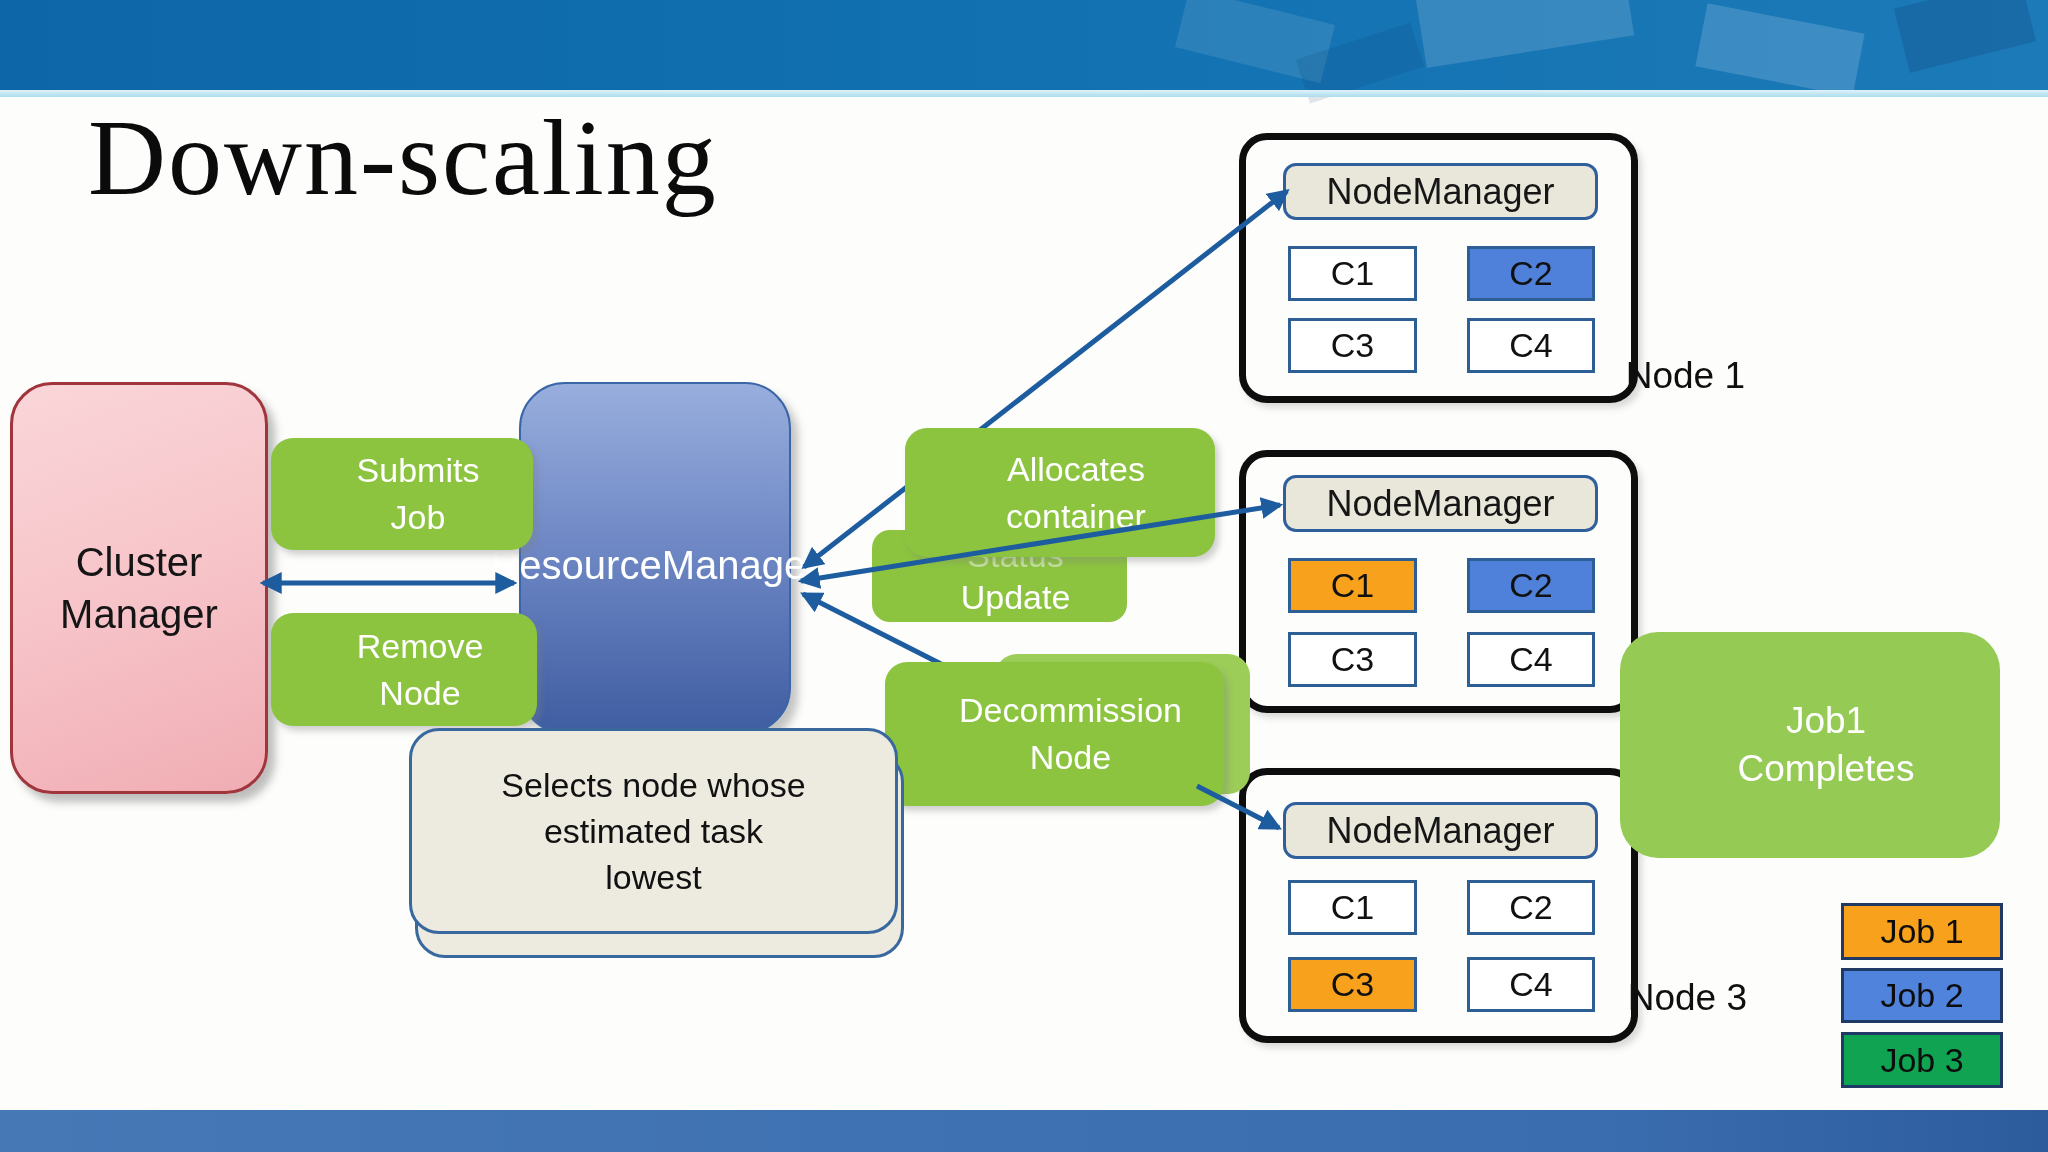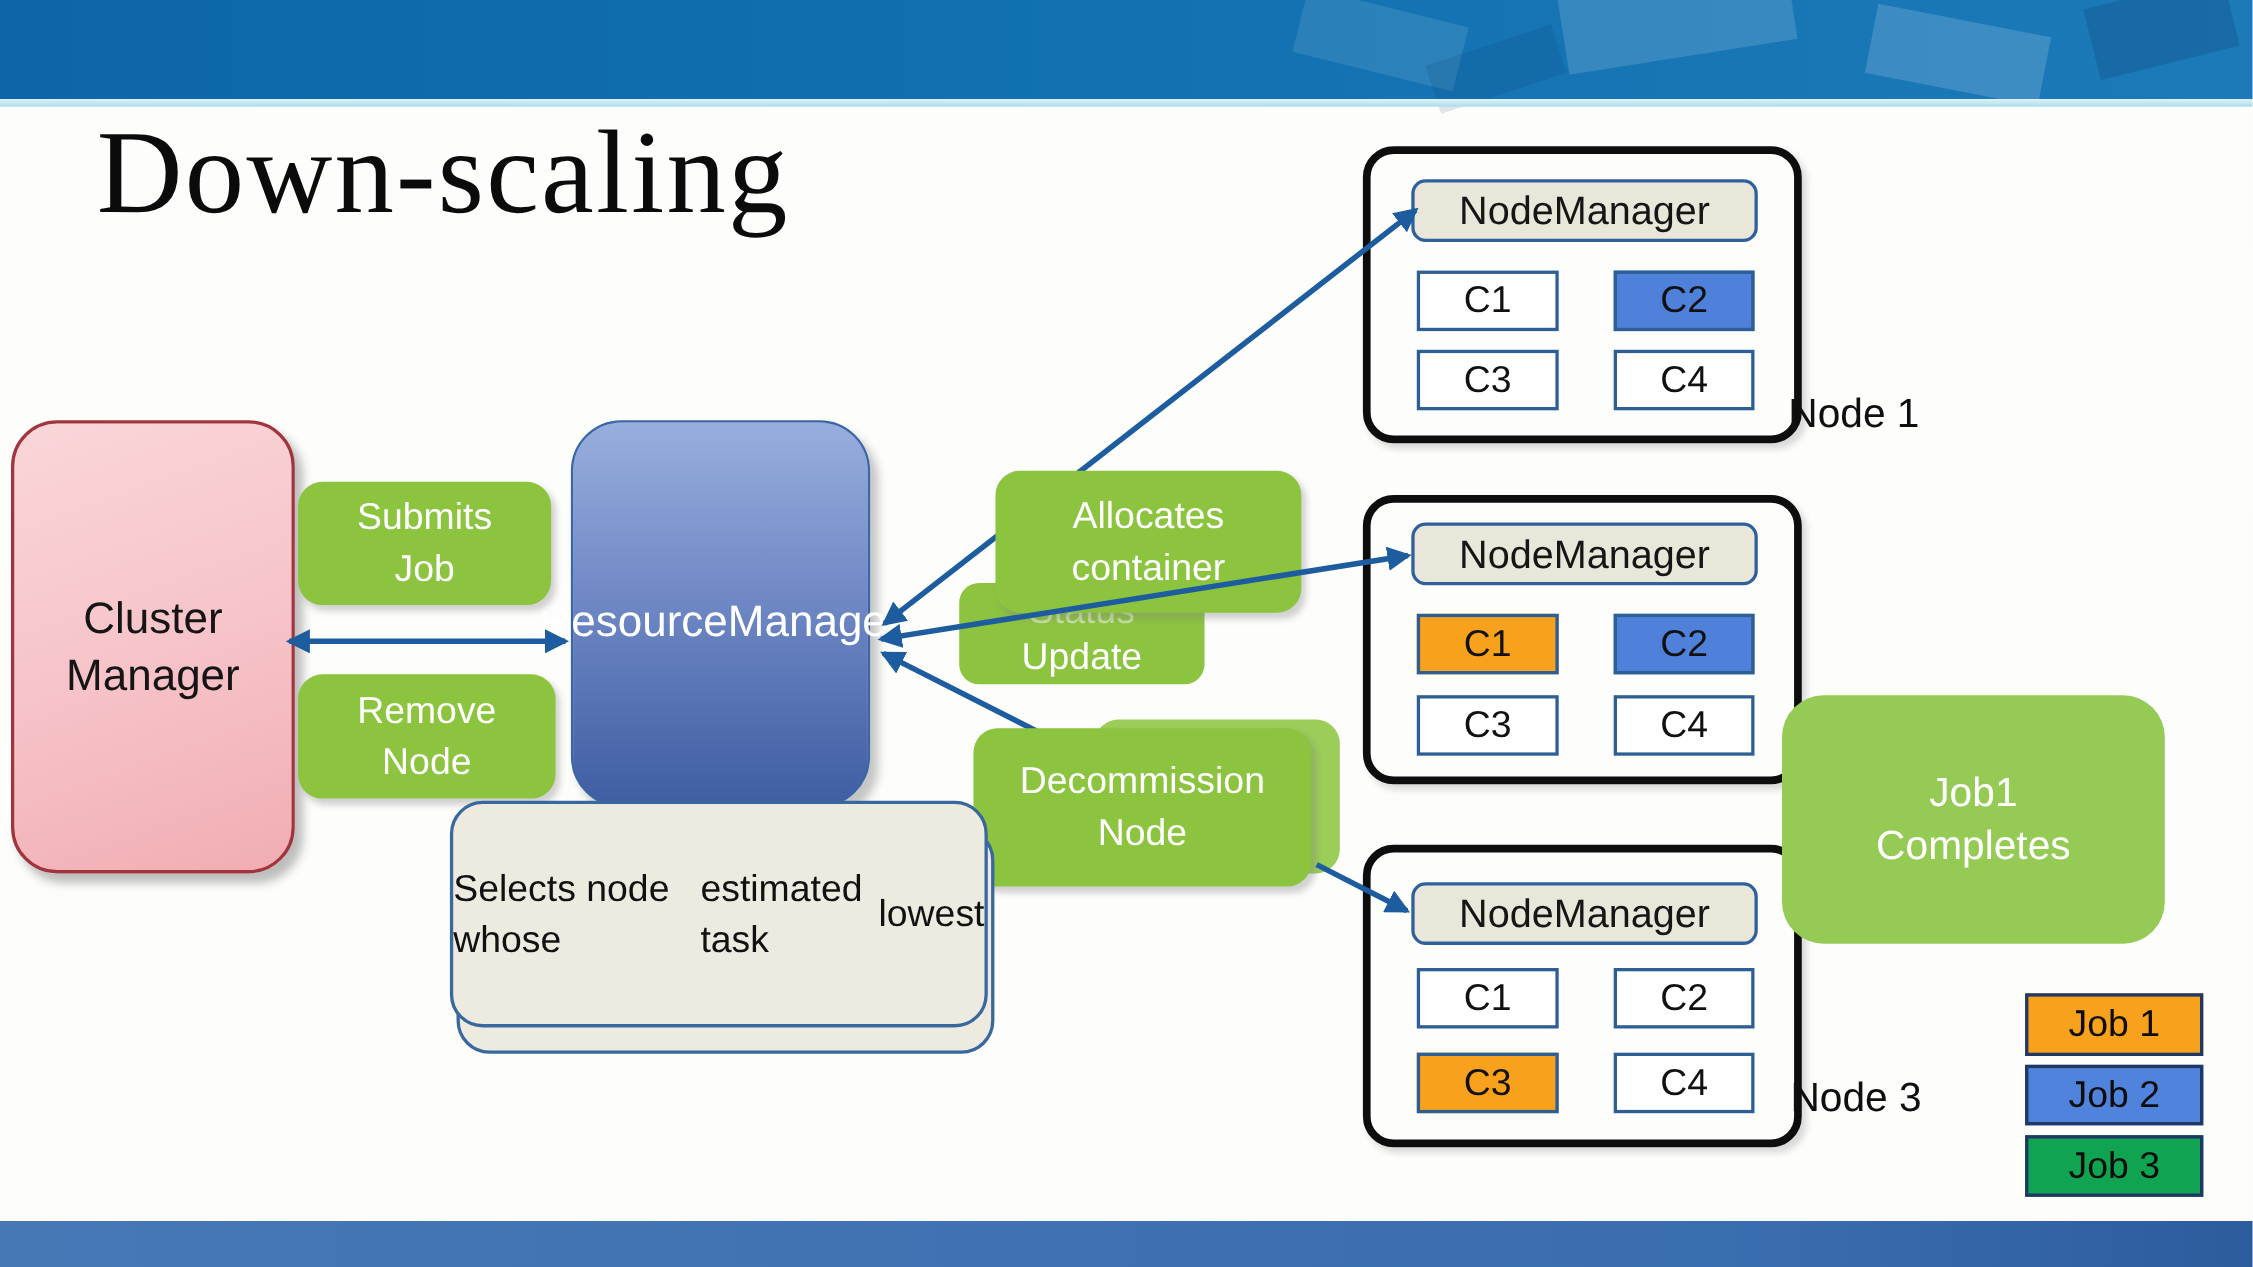--- a/index.html
+++ b/index.html
@@ -33,37 +33,37 @@
           font-size:40px;color:#151515;line-height:52px;}
   .rm-box{position:absolute;left:519px;top:382px;width:272px;height:352px;border-radius:46px;
           background:linear-gradient(180deg,#98aedd 0%,#7089c6 45%,#3f5da1 100%);
           border:2px solid #3a66a8;box-shadow:7px 8px 9px rgba(110,110,110,0.40);
           display:flex;flex-direction:row;align-items:center;justify-content:center;
           font-size:40px;color:#ffffff;line-height:56px;padding-top:14px;box-sizing:border-box;}
 
   
   .green{position:absolute;background:#8cc43f;color:#ffffff;border-radius:22px;
          display:flex;flex-direction:column;align-items:center;justify-content:center;
-         font-size:34px;line-height:47px;box-shadow:4px 5px 6px rgba(125,125,125,0.35);}
+         font-size:34px;line-height:47px;box-shadow:4px 5px 6px rgba(125,125,125,0.35);padding-left:32px;}
   .submits{left:271px;top:438px;width:230px;height:112px;}
   .remove{left:271px;top:613px;width:234px;height:113px;}
   .status-update{left:872px;top:530px;width:223px;height:92px;border-radius:18px;
                  line-height:42px;box-shadow:none;}
   .status-update .ghost{color:rgba(255,255,255,0.5);}
   .allocates{left:905px;top:428px;width:278px;height:129px;}
   .decomm-behind{left:995px;top:654px;width:223px;height:140px;background:#9bcd58;box-shadow:none;}
   .decomm{left:885px;top:662px;width:307px;height:144px;}
   .job1-completes{left:1620px;top:632px;width:348px;height:226px;border-radius:38px;
                   background:#95cb55;font-size:37px;line-height:48px;box-shadow:none;}
 
   
   .note-shadow{position:absolute;left:415px;top:752px;width:483px;height:200px;border-radius:30px;
                background:#edeae0;border:3px solid #38689e;}
   .note-box{position:absolute;left:409px;top:728px;width:483px;height:200px;border-radius:30px;
-            background:#edeae0;border:3px solid #38689e;display:flex;
+            background:#edeae0;border:3px solid #38689e;display:flex;flex-direction:column;
             align-items:center;justify-content:center;font-size:34px;line-height:46px;color:#111;}
 
   
   .node-box{position:absolute;left:1239px;width:399px;border:7px solid #0d0d0d;border-radius:28px;
             box-sizing:border-box;background:transparent;box-shadow:4px 5px 6px rgba(130,130,130,0.28);}
   .node-1{top:133px;height:270px;}
   .node-2{top:450px;height:263px;}
   .node-3{top:768px;height:275px;}
   .nm-badge{position:absolute;left:37px;width:315px;height:57px;border-radius:13px;
             background:#e9e6da;border:3px solid #30609c;box-sizing:border-box;

